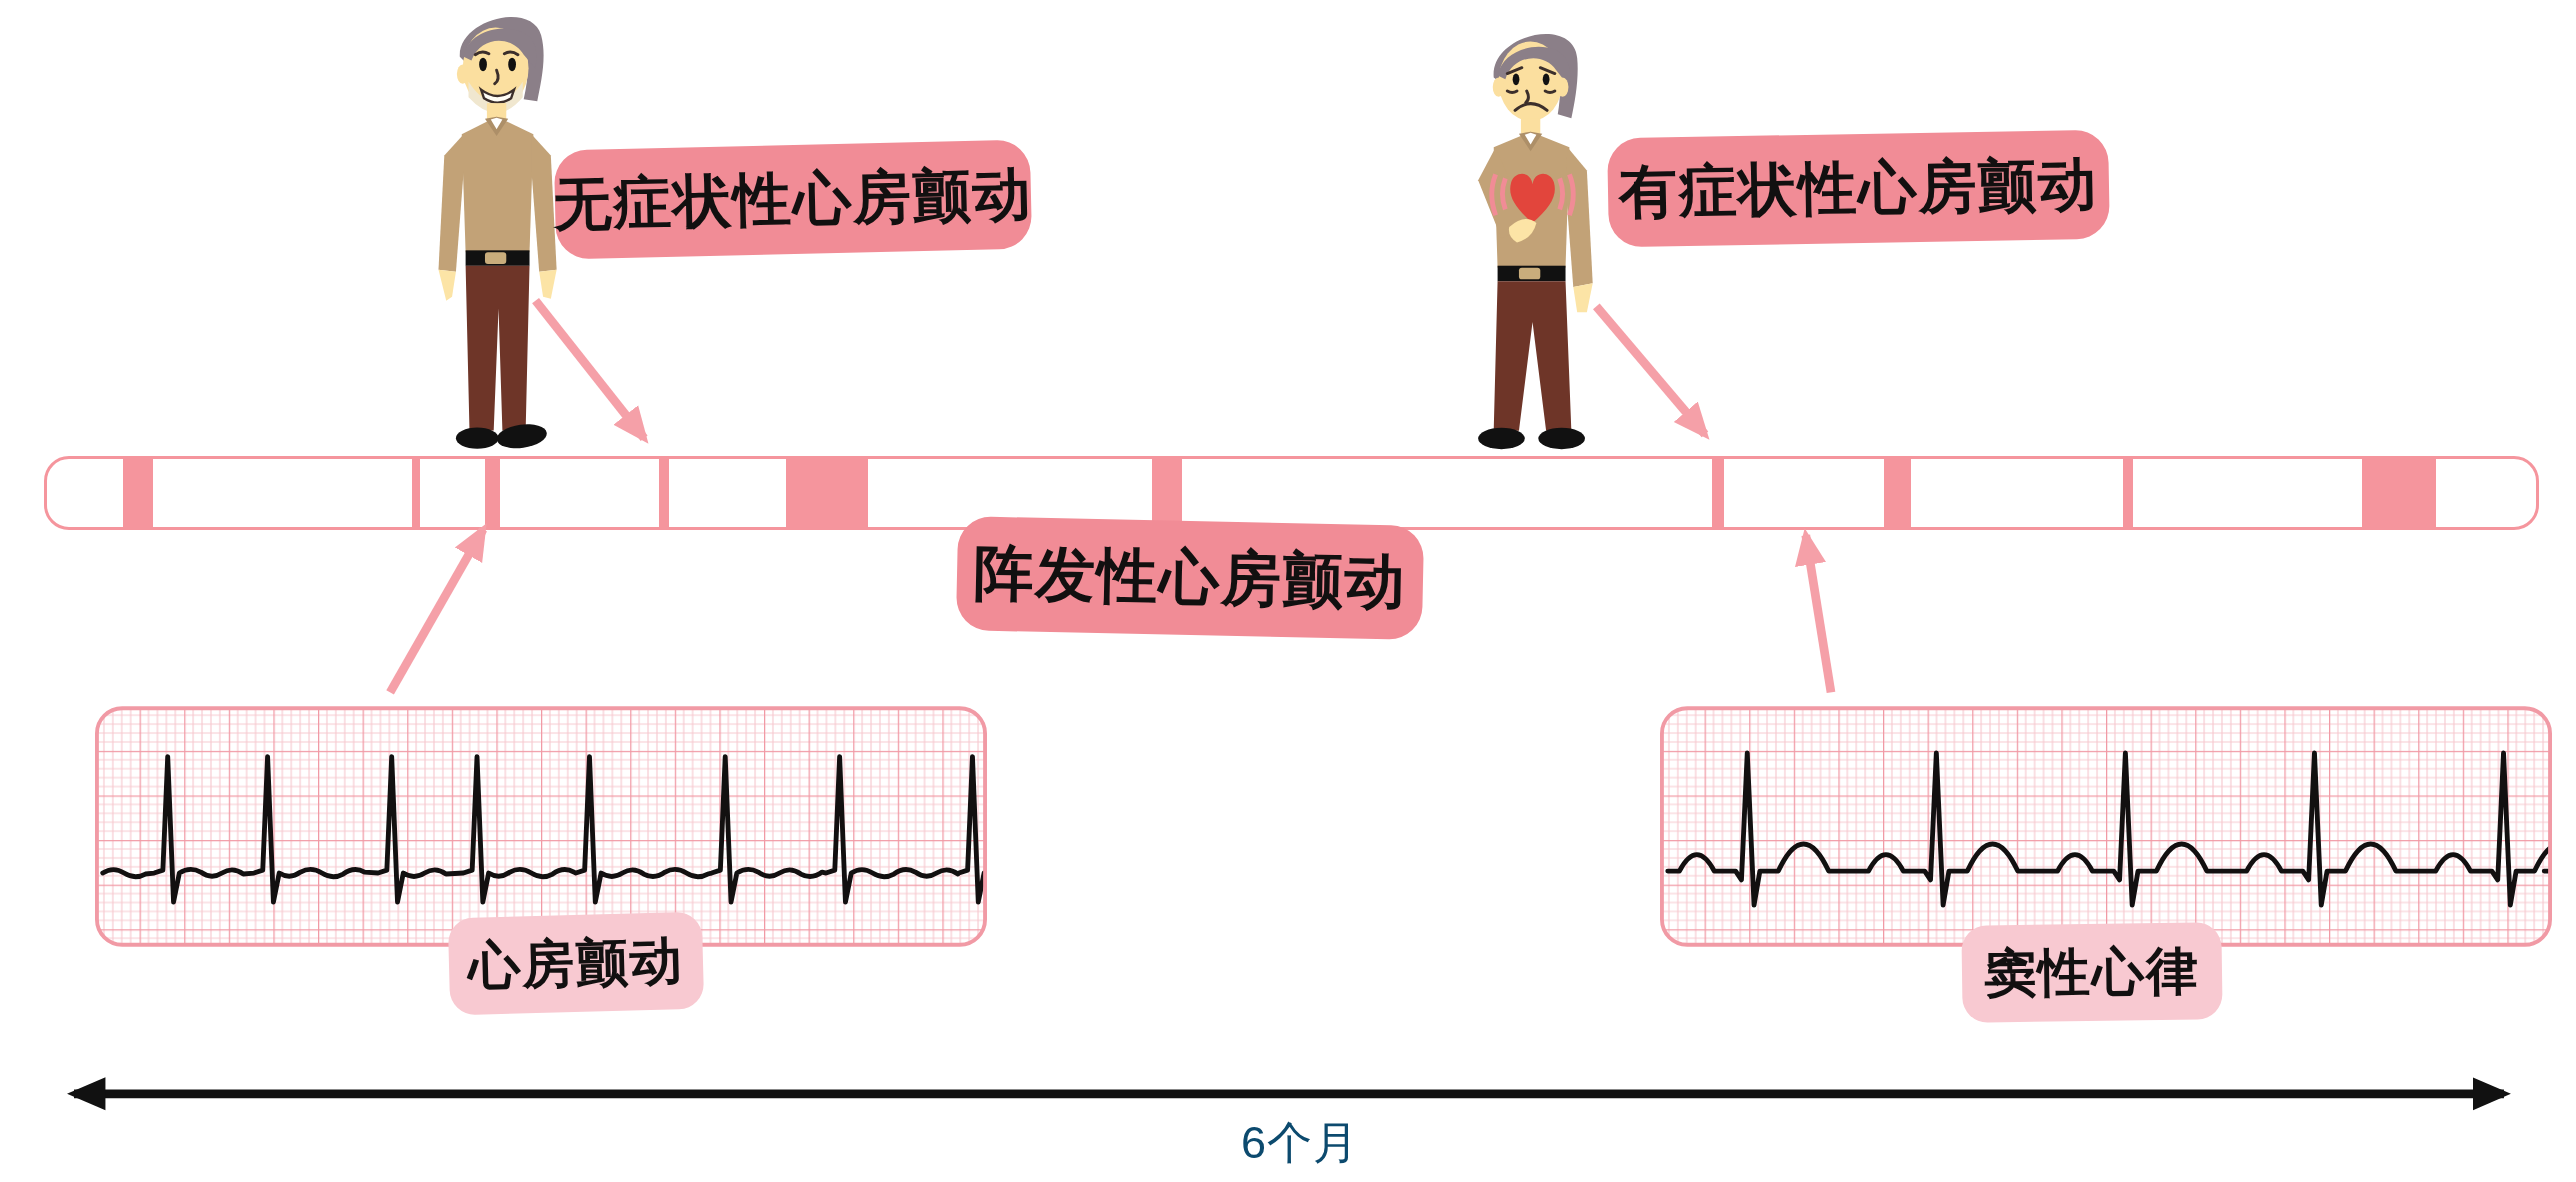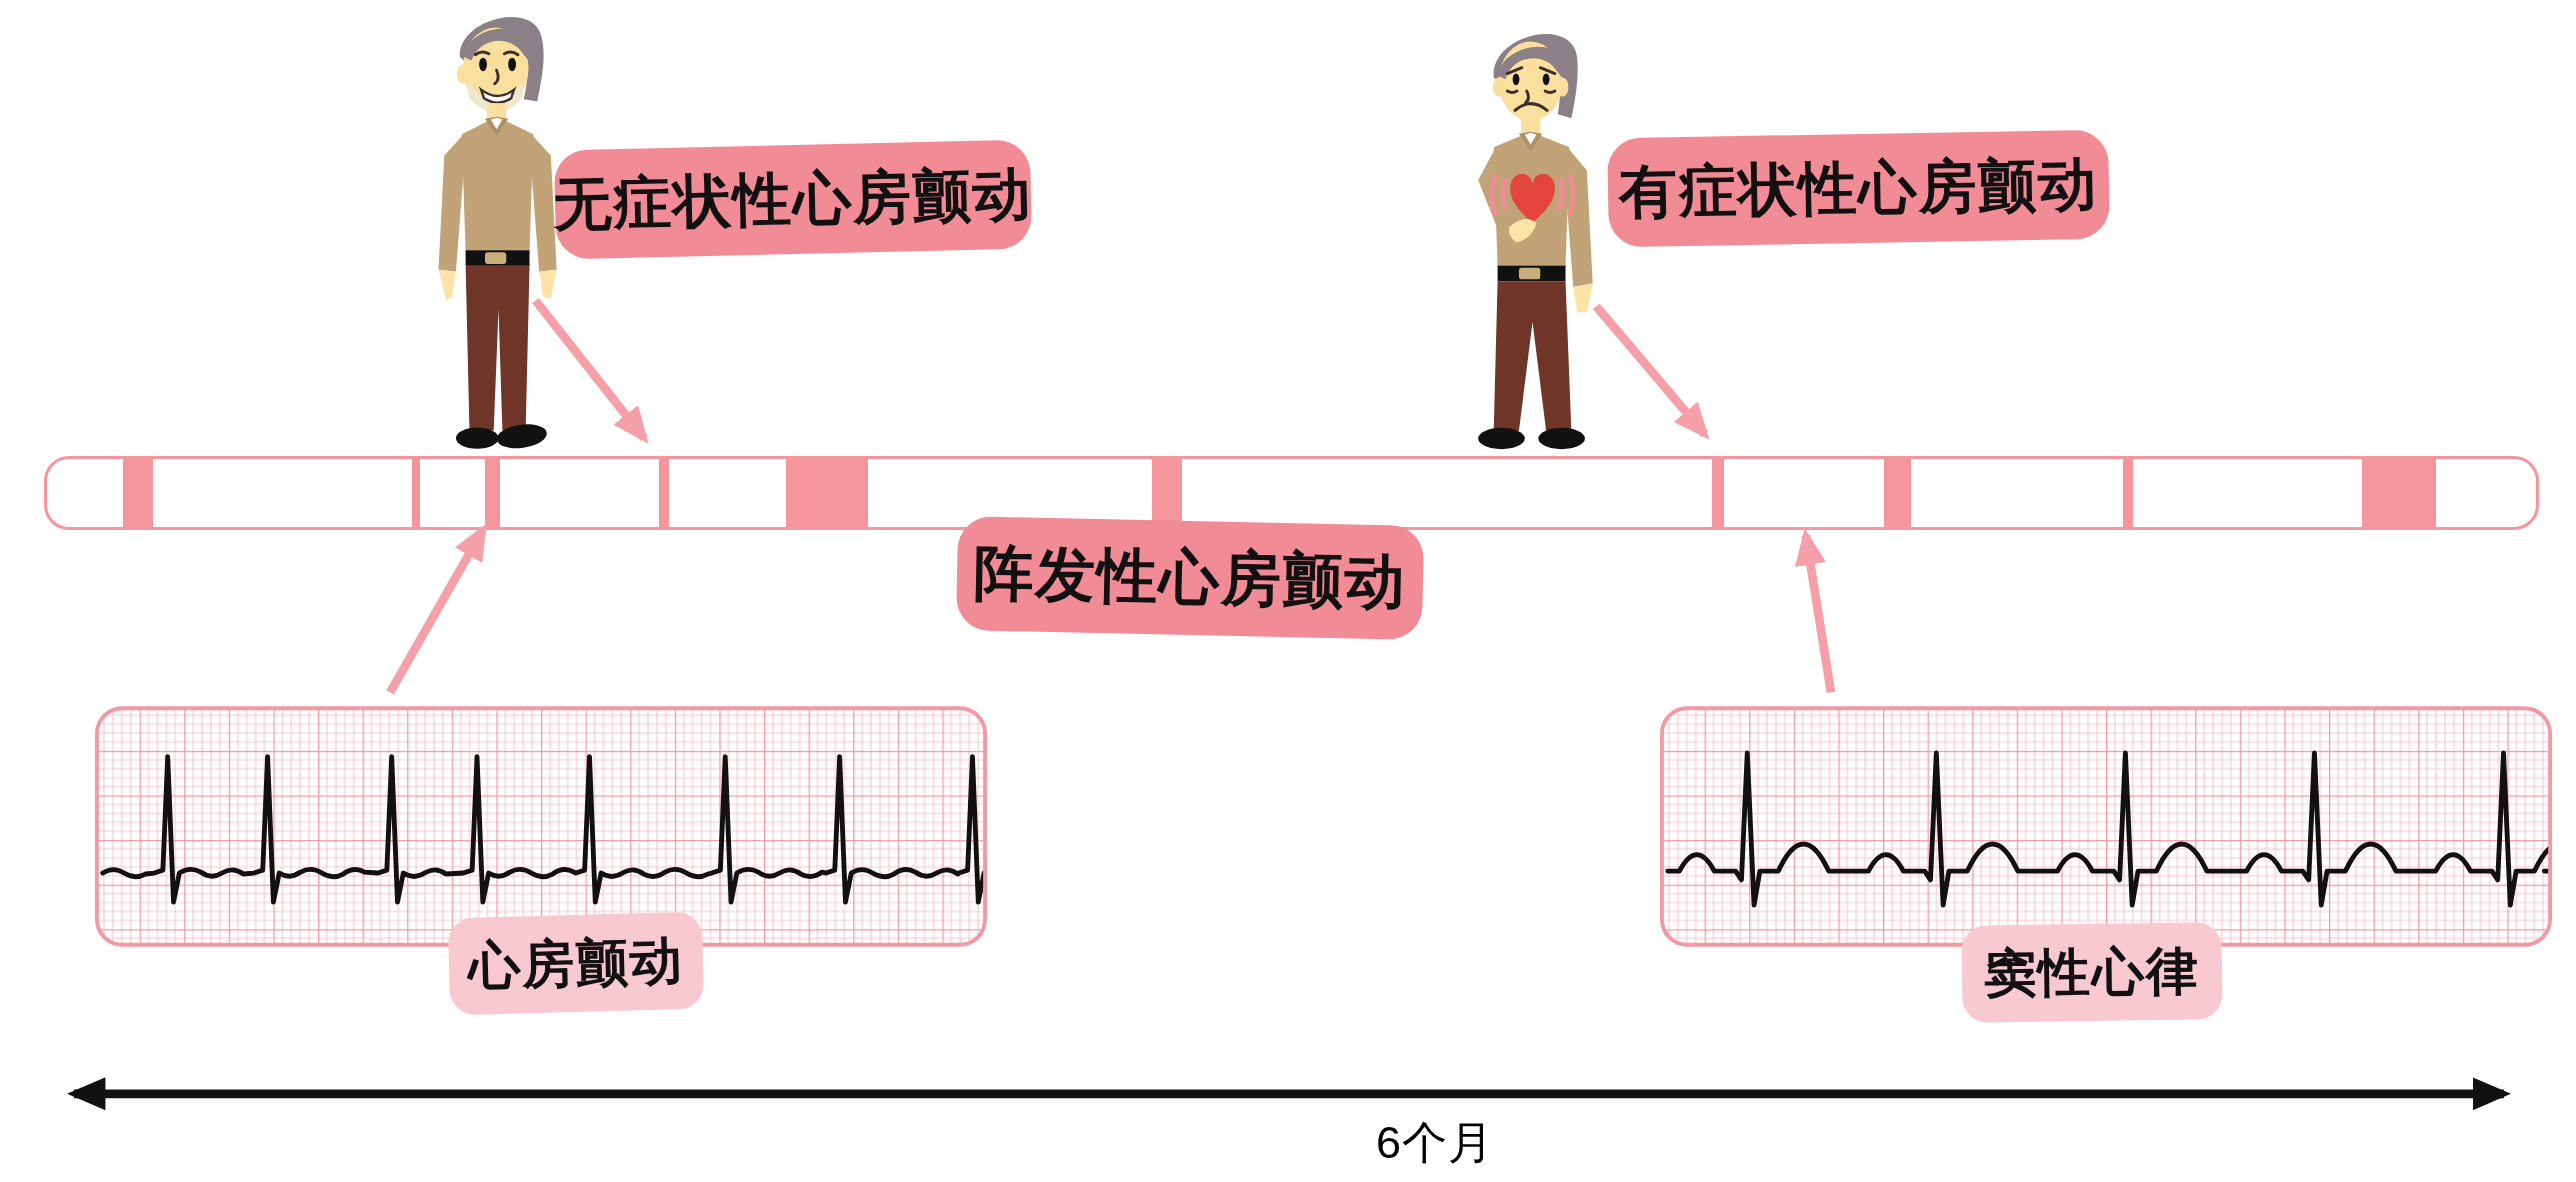--- a/index.html
+++ b/index.html
@@ -32,22 +32,22 @@
   
   .man{position:absolute;z-index:3;}
   .skin{fill:var(--skin);} .hand{fill:var(--hand);} .hair{fill:var(--hair);}
   .shirt{fill:var(--shirt);} .shirt-shade{fill:var(--shirt-shade);}
   .pants{fill:var(--pants);} .ink{fill:var(--black);}
   .face-line{stroke:#3c2f2b;stroke-width:3;fill:none;stroke-linecap:round;}
   
   #overlay{position:absolute;left:0;top:0;z-index:4;pointer-events:none;}
   
   #duration-label{
-    position:absolute;left:1106px;top:1113px;width:388px;text-align:right;
-    font-size:45px;color:#000000;z-index:2;letter-spacing:1px;
+    position:absolute;left:1106px;top:1113px;width:388px;text-align:center;
+    font-size:45px;color:#0c4a6e;z-index:2;letter-spacing:1px;
   }
 </style>
 </head>
 <body>
 
 <div id="canvas">
 
   <svg class="man" style="left:423px;top:5.8px;" width="153" height="448" viewBox="0 0 158 462">
     <g>
 

